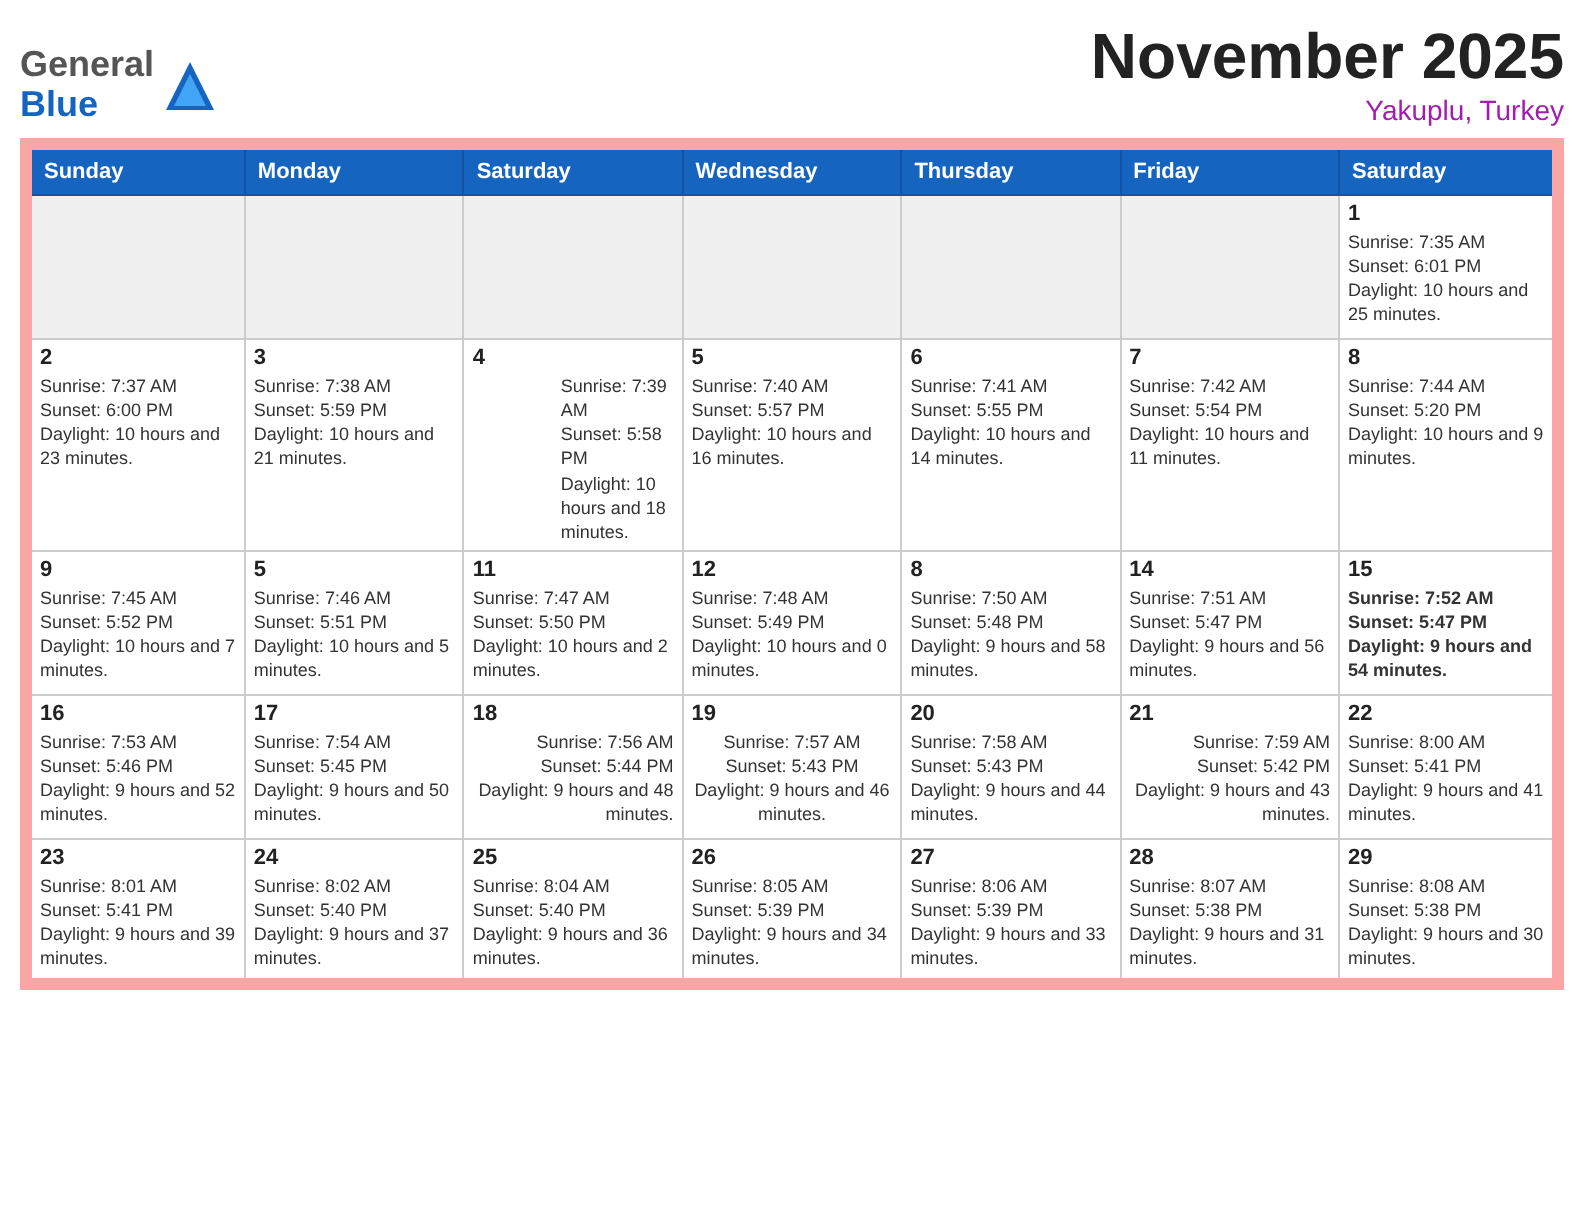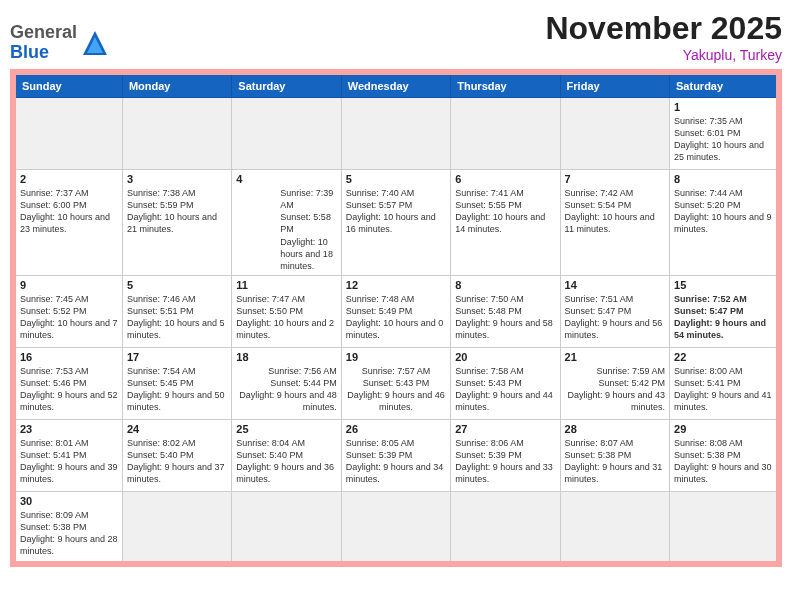--- a/index.html
+++ b/index.html
@@ -312,29 +312,15 @@
 Sunset: 5:38 PM
 Daylight: 9 hours and 31 minutes.</div>
           </td>
           <td>
             <div class="day-num">29</div>
             <div class="cell-content" style="white-space: pre-line;">Sunrise: 8:08 AM
 Sunset: 5:38 PM
 Daylight: 9 hours and 30 minutes.</div>
           </td>
         </tr>
-        <tr class="last-row">
-          <td>
-            <div class="day-num">30</div>
-            <div class="cell-content" style="white-space: pre-line;">Sunrise: 8:09 AM
-Sunset: 5:38 PM
-Daylight: 9 hours and 28 minutes.</div>
-          </td>
-          <td class="empty"></td>
-          <td class="empty"></td>
-          <td class="empty"></td>
-          <td class="empty"></td>
-          <td class="empty"></td>
-          <td class="empty"></td>
-        </tr>
       </tbody>
   </table>
 </div>
 
 </body></html>

